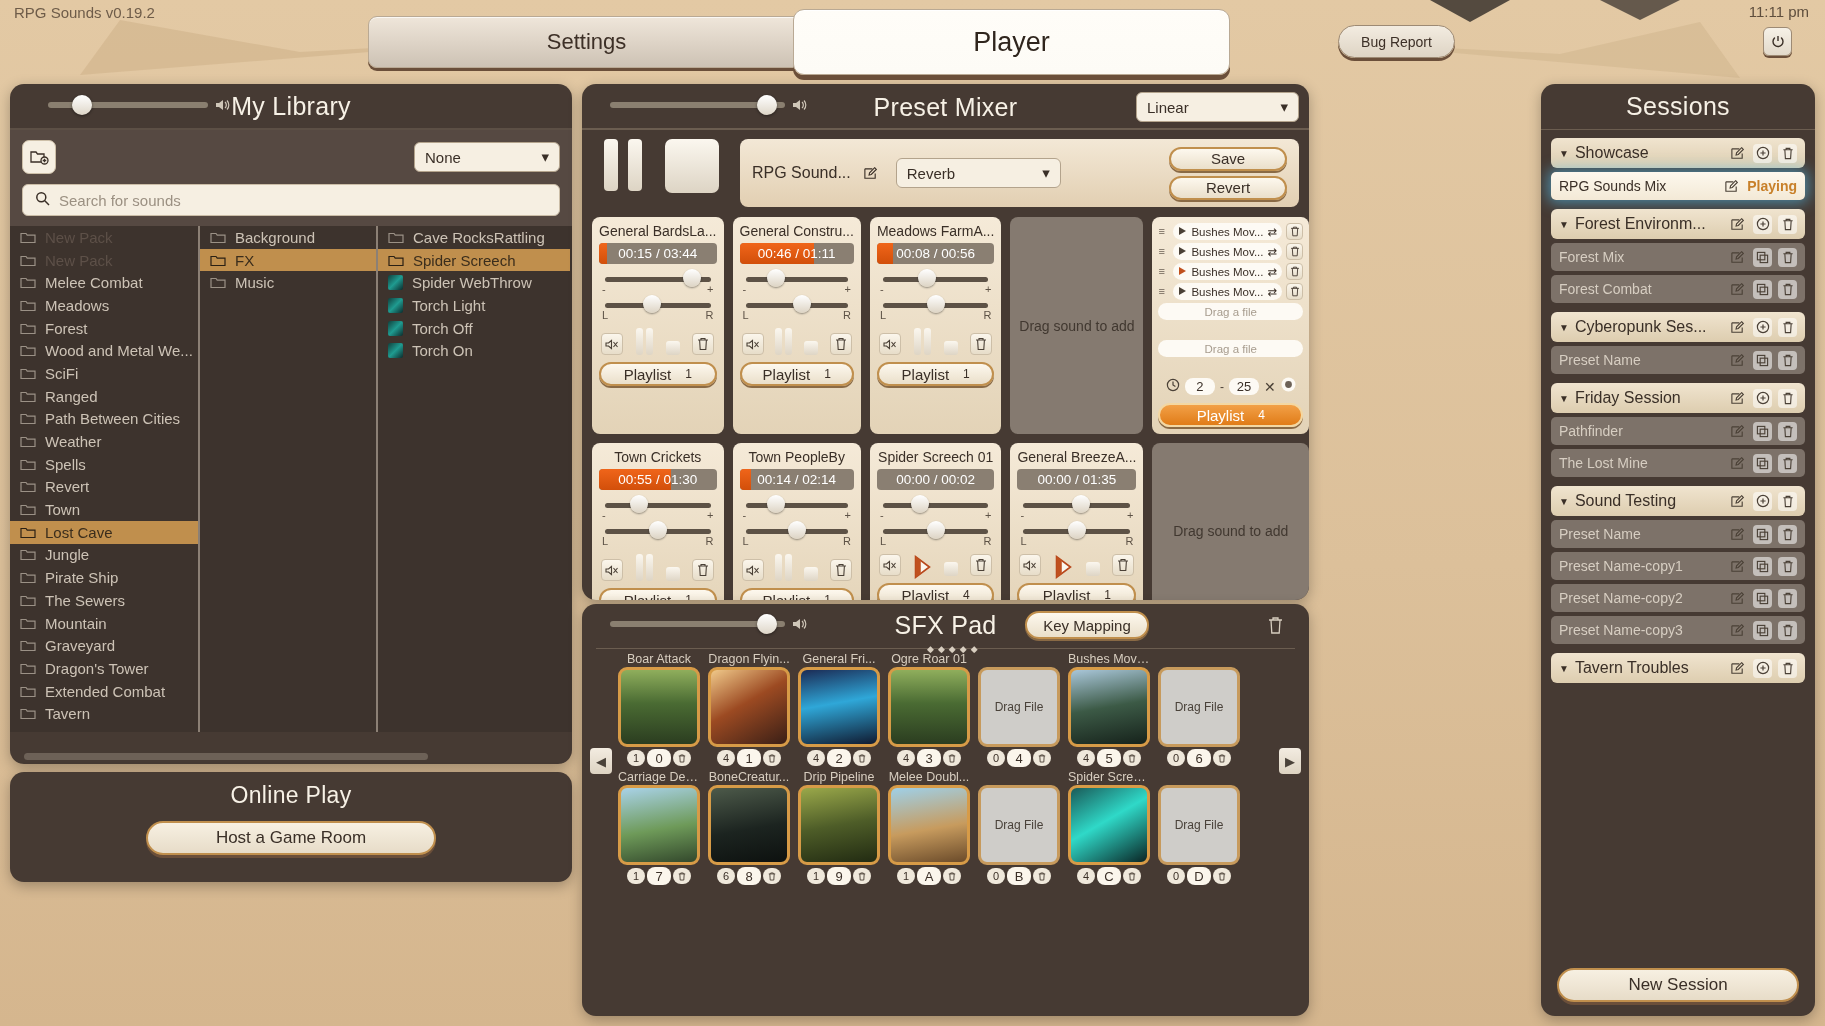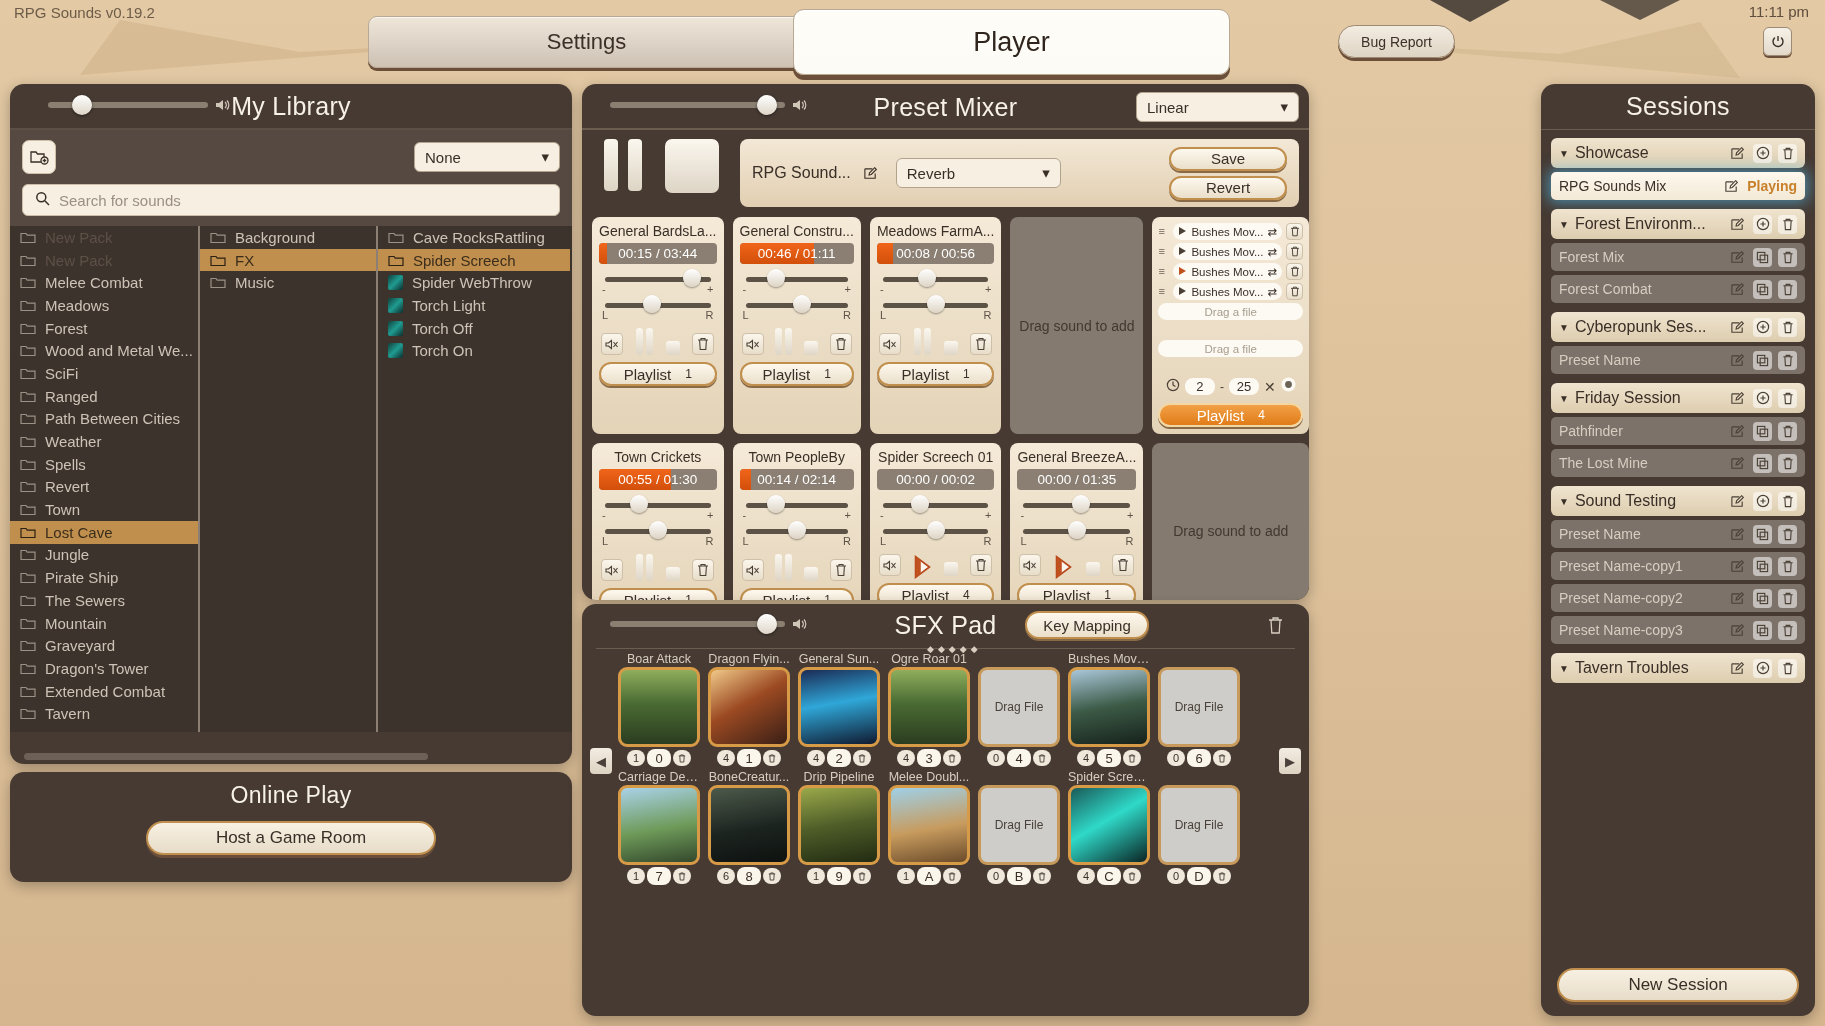--- a/index.html
+++ b/index.html
@@ -991,21 +991,21 @@
             <span class="pc">4</span>
             <span class="pc key">1</span>
             <span class="pc">
               <svg width="8" height="9" viewBox="0 0 12 14" fill="none" stroke="#4a4036" stroke-width="1.4">
                 <path d="M1 3h10M4 3V1.5h4V3M2.6 3l.6 9.5h5.6L9.4 3"></path>
               </svg>
             </span>
           </div>
         </div>
         <div class="pad">
-          <div class="pad-lbl">General Sun...</div>
+          <div class="pad-lbl">General Fri...</div>
           <div class="pad-img" style="background:linear-gradient(170deg,#1b2b55,#2fa7d8 45%,#101a30)"></div>
           <div class="pad-ctl">
             <span class="pc">4</span>
             <span class="pc key">2</span>
             <span class="pc">
               <svg width="8" height="9" viewBox="0 0 12 14" fill="none" stroke="#4a4036" stroke-width="1.4">
                 <path d="M1 3h10M4 3V1.5h4V3M2.6 3l.6 9.5h5.6L9.4 3"></path>
               </svg>
             </span>
           </div>

